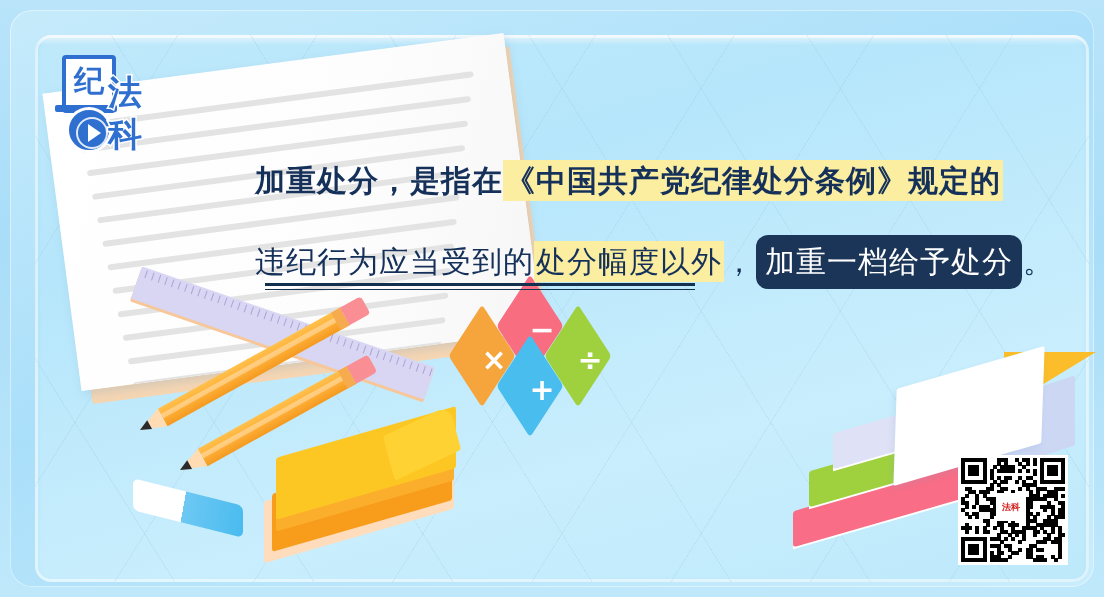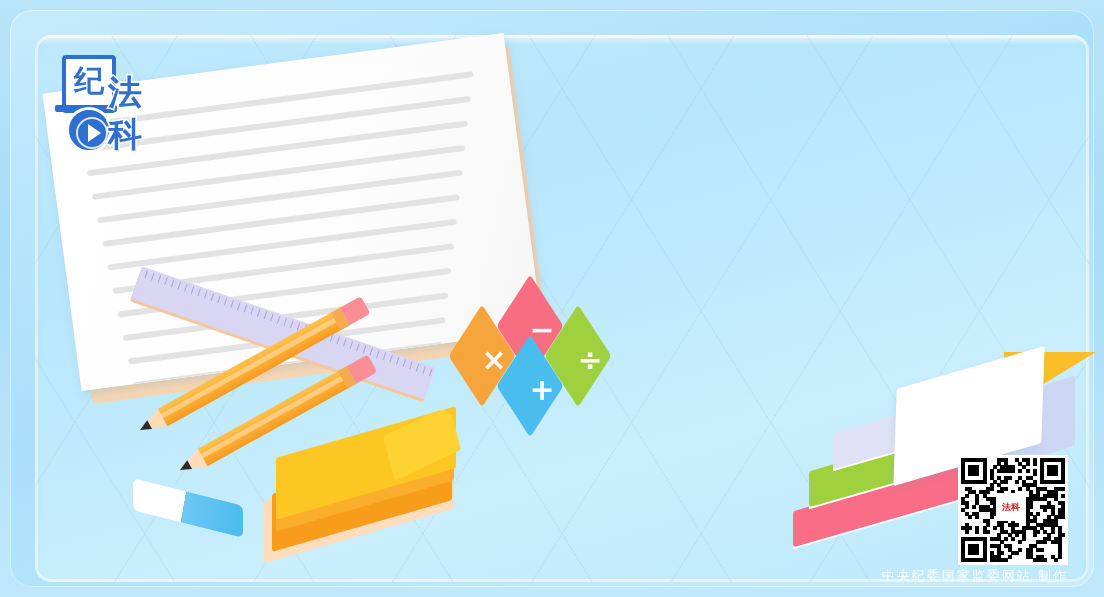--- a/index.html
+++ b/index.html
@@ -747,16 +747,25 @@
     <div class="logo-bar"></div>
     <div class="logo-circle">
       <div class="logo-play"></div>
     </div>
     <div class="logo-fa">法</div>
     <div class="logo-ke">科</div>
   </div>
 
 
   <div class="copy">
-  </div>
-
-  <div class="footer">中央纪委国家监委网站 制作</div>
+    <div class="line">
+      <span>加重处分，是指在</span><span class="hl">《中国共产党纪律处分条例》规定的</span>
+    </div>
+    <div class="line line2">
+      <span>违纪行为应当受到的</span><span class="hl">处分幅度以外</span><span>，</span><span class="badge">加重一档给予处分</span><span>。</span>
+      <span class="dbl-underline">
+          <i></i>
+          <i></i>
+        </span>
+    </div>
+  </div>
+
 </div>
 
 </body></html>

